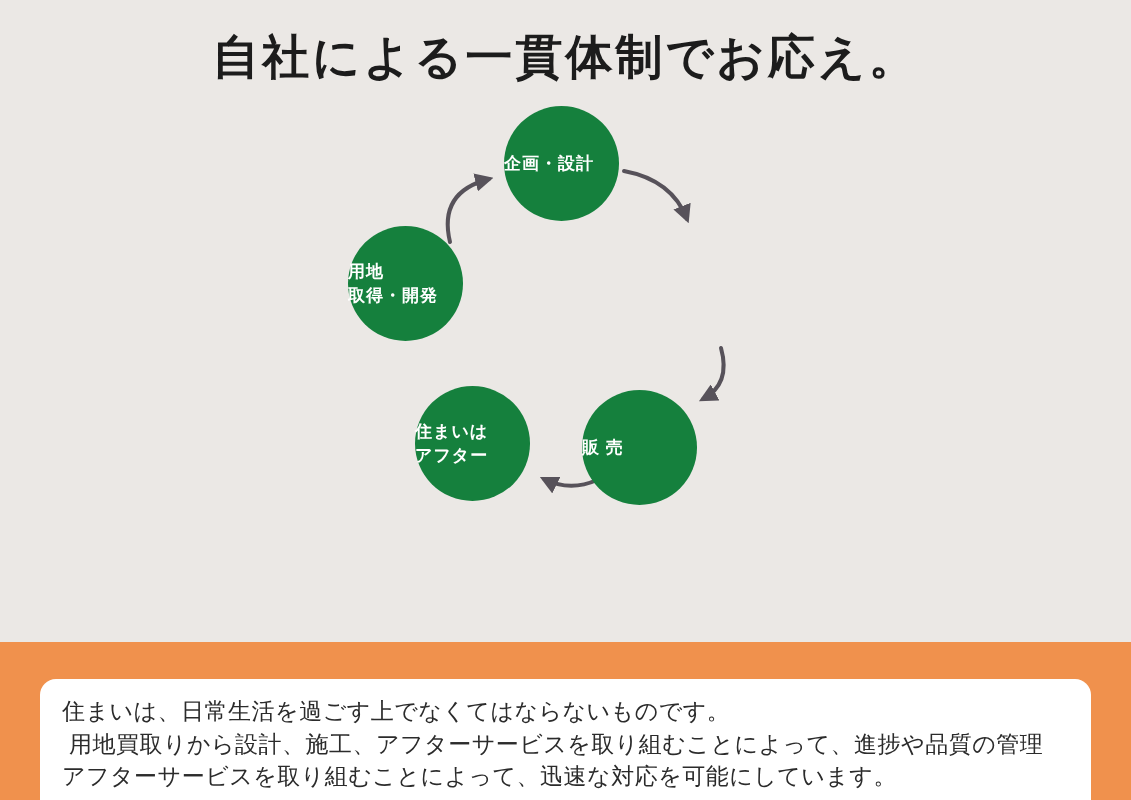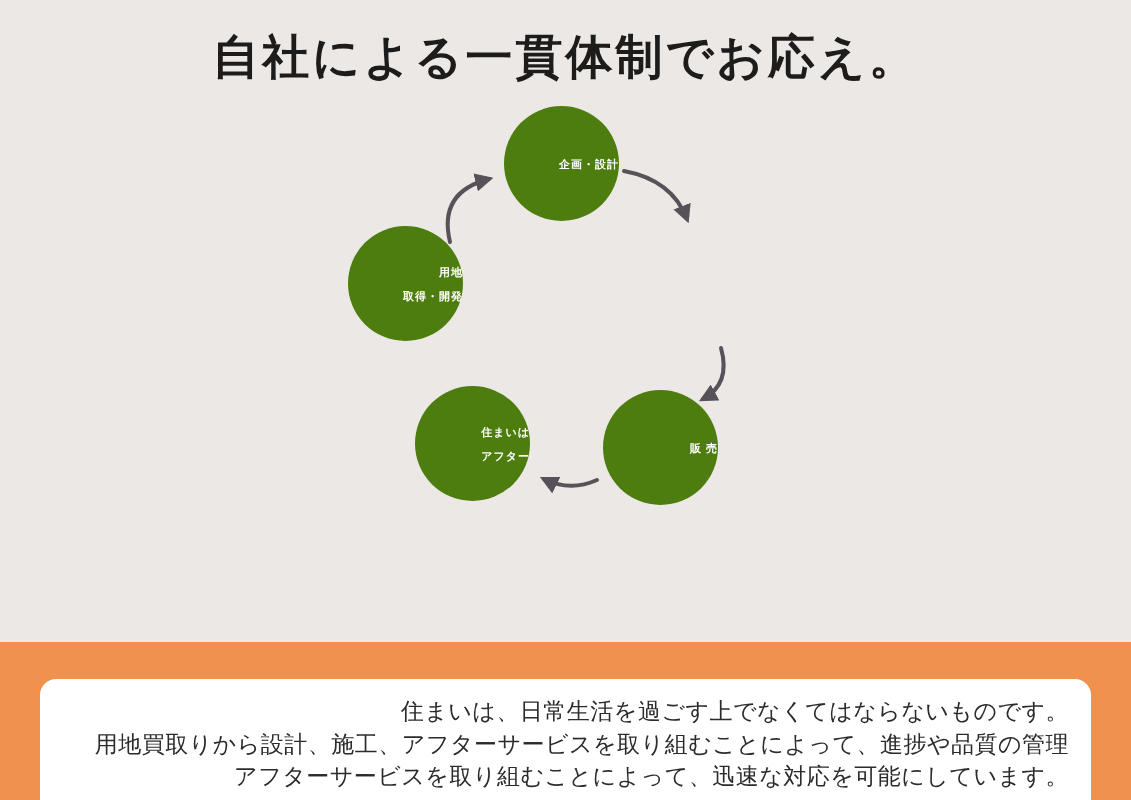--- a/index.html
+++ b/index.html
@@ -37,36 +37,36 @@
   }
   .arrows-svg {
     position: absolute;
     top: 0; left: 0;
   }
   .circle {
     position: absolute;
     width: 115px;
     height: 115px;
     border-radius: 50%;
-    background: #4d7c0f;
+    background: #15803d;
     color: #ffffff;
     display: flex;
     flex-direction: column;
-    align-items: flex-end;
+    align-items: flex-start;
     justify-content: center;
     text-align: center;
-    font-size: 11px;
+    font-size: 17px;
     font-weight: 700;
     letter-spacing: 1px;
     line-height: 24px;
   }
   .circle span { display: block; }
   .node-planning      { left: 504px; top: 106px; }
   .node-construction  { left: 658px; top: 225px; }
-  .node-sales         { left: 603px; top: 390px; }
+  .node-sales         { left: 582px; top: 390px; }
   .node-after-service { left: 415px; top: 386px; }
   .node-land          { left: 348px; top: 226px; }
   
   .bottom-section {
     position: relative;
     width: 1131px;
     height: 277px;
     background: #f0914d;
   }
   .description-box {
@@ -78,21 +78,20 @@
     background: #ffffff;
     border-radius: 16px;
     padding: 16px 22px;
   }
   .desc-line {
     font-size: 23px;
     line-height: 32.5px;
     color: #2b2b2b;
     white-space: pre-wrap;
     letter-spacing: 0.5px;
-    text-align: right;
   }
 </style>
 </head>
 <body>
 
 <div class="page">
 
   <div class="top-section">
     <h1 class="page-title">自社による一貫体制でお応え。</h1>
 

